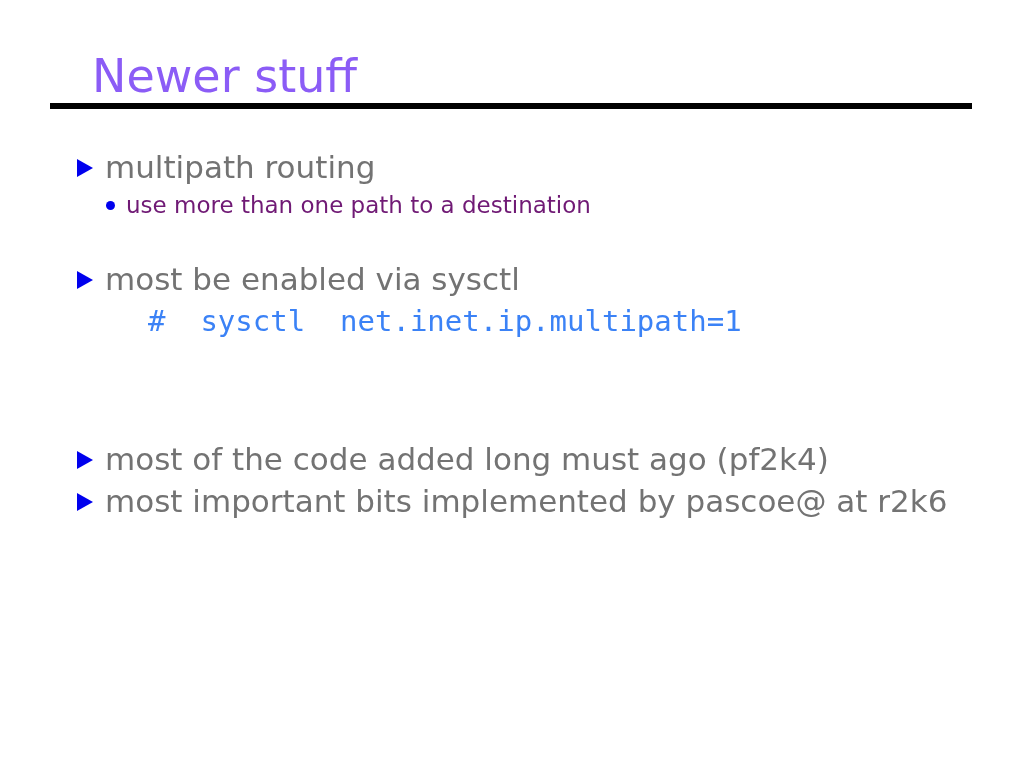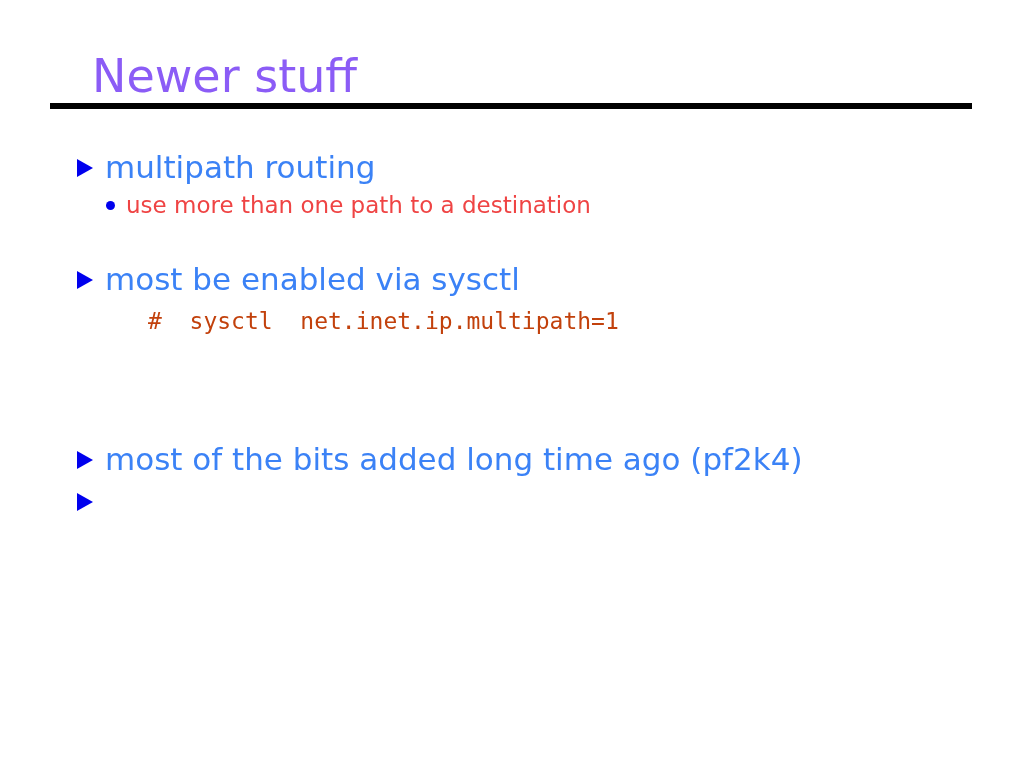--- a/index.html
+++ b/index.html
@@ -56,60 +56,60 @@
     position: relative;
   }
 
   
   .l1 {
     position: relative;
     margin: 0;
     padding: 0 40px 0 105px;
     font-size: 31px;
     line-height: 42px;
-    color: #3b82f6;
+    color: #737373;
   }
   .l1 .marker-tri {
     position: absolute;
     left: 77px;
     top: 13px;
     width: 0;
     height: 0;
     border-top: 9px solid transparent;
     border-bottom: 9px solid transparent;
     border-left: 16px solid #0000ee;
   }
 
   
   .l2 {
     position: relative;
     margin: 0;
     padding: 0 40px 0 126px;
     font-size: 23px;
     line-height: 34px;
-    color: #ef4444;
+    color: #701a75;
   }
   .l2 .marker-dot {
     position: absolute;
     left: 106px;
     top: 13px;
     width: 9px;
     height: 9px;
     border-radius: 50%;
     background: #0000ee;
   }
 
   
   .codeline {
     margin: 0;
     padding: 0 0 0 148px;
     font-family: "DejaVu Sans Mono", "Liberation Mono", monospace;
-    font-size: 23px;
+    font-size: 29px;
     line-height: 42px;
-    color: #c2410c;
+    color: #3b82f6;
     white-space: pre;
   }
   .gap-md { height: 36px; }
   .gap-lg { height: 96px; }
 </style>
 </head>
 <body>
 
 <div id="slide">
 
@@ -147,23 +147,24 @@
       <div class="codeline">#  sysctl  net.inet.ip.multipath=1</div>
 
     </div>
 
     <div class="gap-lg"></div>
 
     <div class="blk">
 
       <div class="l1">
         <span class="marker-tri"></span>
-        <span>most of the bits added long time ago (pf2k4)</span>
+        <span>most of the code added long must ago (pf2k4)</span>
       </div>
 
       <div class="l1">
         <span class="marker-tri"></span>
+        <span>most important bits implemented by pascoe@ at r2k6</span>
       </div>
 
     </div>
 
   </div>
 </div>
 
 </body></html>

